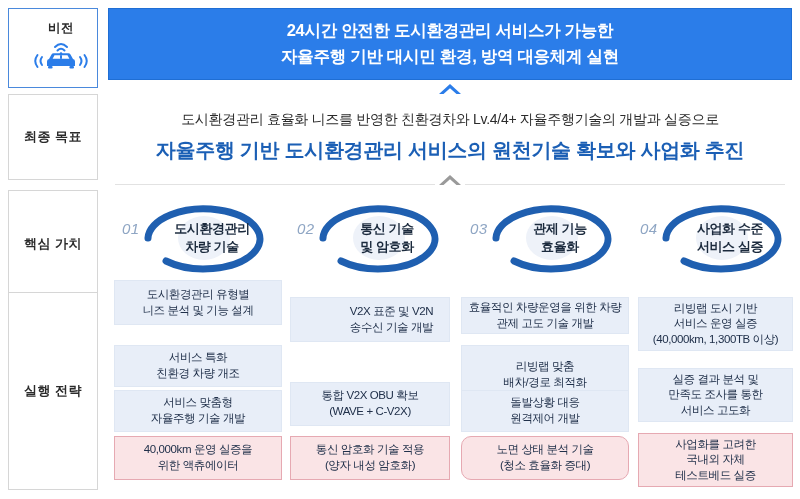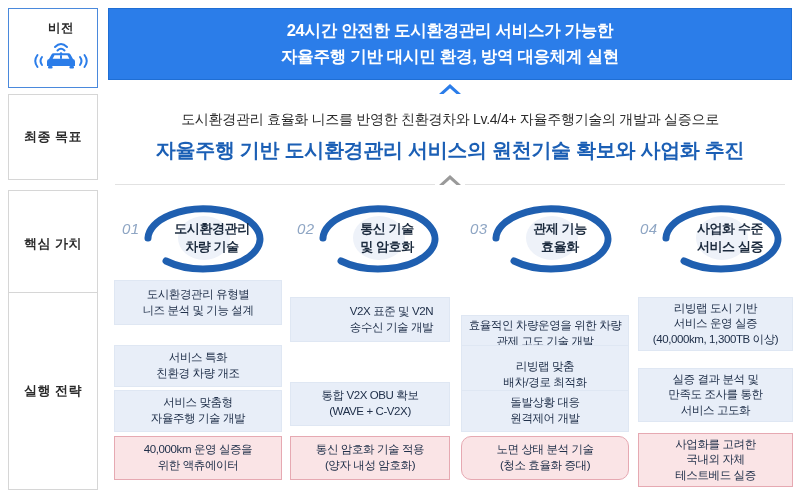--- a/index.html
+++ b/index.html
@@ -256,21 +256,21 @@
       <span>(WAVE + C-V2X)</span>
     </span>
   </div>
   <div class="sbox pink" style="left:290px;top:436px;width:160px;height:44px;">
     <span class="inner">
       <span>통신 암호화 기술 적용</span><br>
       <span>(양자 내성 암호화)</span>
     </span>
   </div>
 
-  <div class="sbox blue" style="left:461px;top:315px;width:168px;height:37px;">
+  <div class="sbox blue" style="left:461px;top:297px;width:168px;height:37px;">
     <span class="inner">
       <span>효율적인 차량운영을 위한 차량</span><br>
       <span>관제 고도 기술 개발</span>
     </span>
   </div>
   <div class="sbox blue" style="left:461px;top:345px;width:168px;height:59px;">
     <span class="inner">
       <span>리빙랩 맞춤</span><br>
       <span>배차/경로 최적화</span>
     </span>

